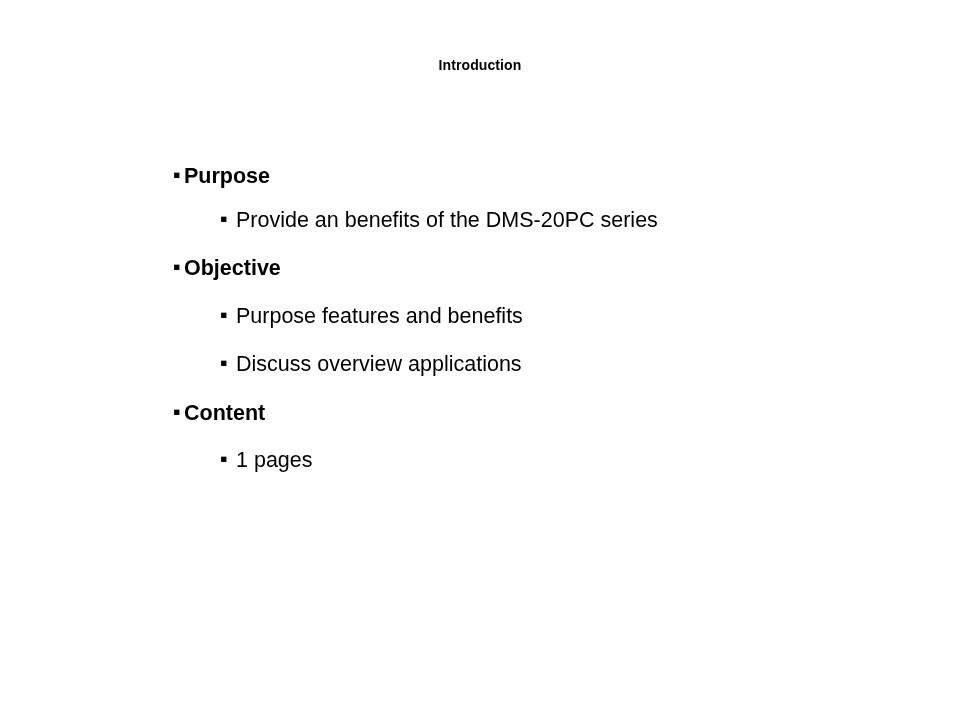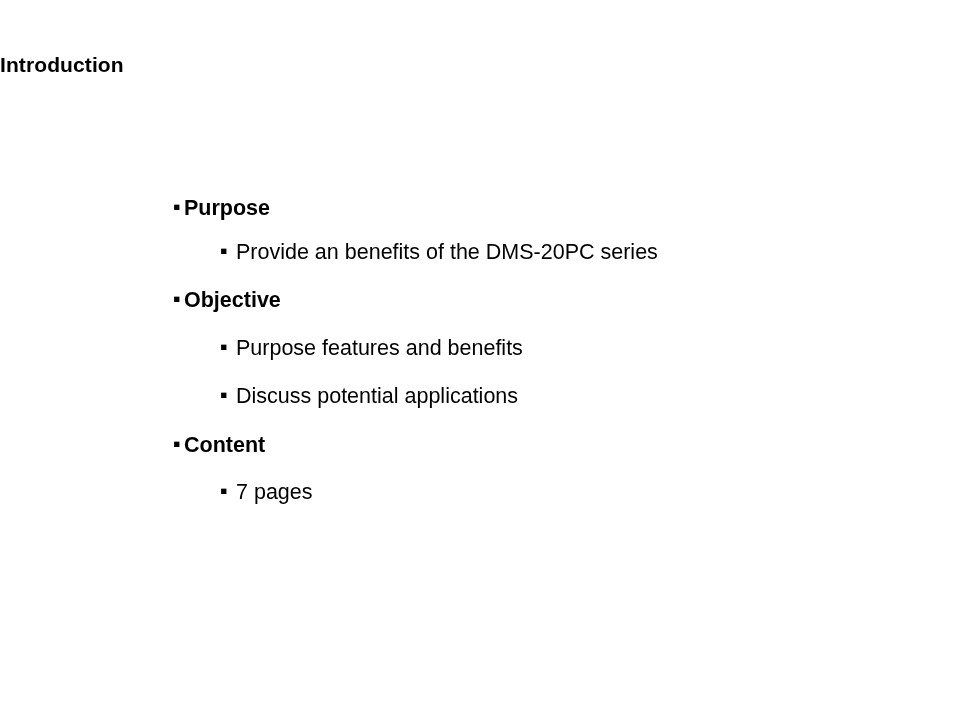--- a/index.html
+++ b/index.html
@@ -20,22 +20,22 @@
     background: #ffffff;
     overflow: hidden;
   }
 
   
   .slide-title {
     position: absolute;
     left: 0;
     top: 52px;
     width: 960px;
-    text-align: left;
-    font-size: 21px;
+    text-align: center;
+    font-size: 14px;
     font-weight: bold;
     letter-spacing: 0.1px;
     line-height: 26px;
     white-space: nowrap;
   }
 
   
   .body-list {
     position: absolute;
     left: 0;
@@ -76,21 +76,20 @@
   }
 
   .level-2 .bullet-mark {
     width: 16px;
     top: -1px;
   }
 
   .bullet-text {
     display: inline-block;
     line-height: 26px;
-    margin-top: 32px;
   }
 
   
   .row-purpose      { top: 163px; }
   .row-overview     { top: 207px; }
   .row-objective    { top: 255px; }
   .row-features     { top: 303px; }
   .row-applications { top: 351px; }
   .row-content      { top: 400px; }
   .row-pages        { top: 447px; }
@@ -119,27 +118,27 @@
       <span class="bullet-text">Objective</span>
     </div>
 
     <div class="bullet-row level-2 row-features">
       <span class="bullet-mark">▪</span>
       <span class="bullet-text">Purpose features and benefits</span>
     </div>
 
     <div class="bullet-row level-2 row-applications">
       <span class="bullet-mark">▪</span>
-      <span class="bullet-text">Discuss potential applications</span>
+      <span class="bullet-text">Discuss overview applications</span>
     </div>
 
     <div class="bullet-row level-1 row-content">
       <span class="bullet-mark">▪</span>
       <span class="bullet-text">Content</span>
     </div>
 
     <div class="bullet-row level-2 row-pages">
       <span class="bullet-mark">▪</span>
-      <span class="bullet-text">7 pages</span>
+      <span class="bullet-text">1 pages</span>
     </div>
 
   </div>
 </div>
 
 </body></html>

